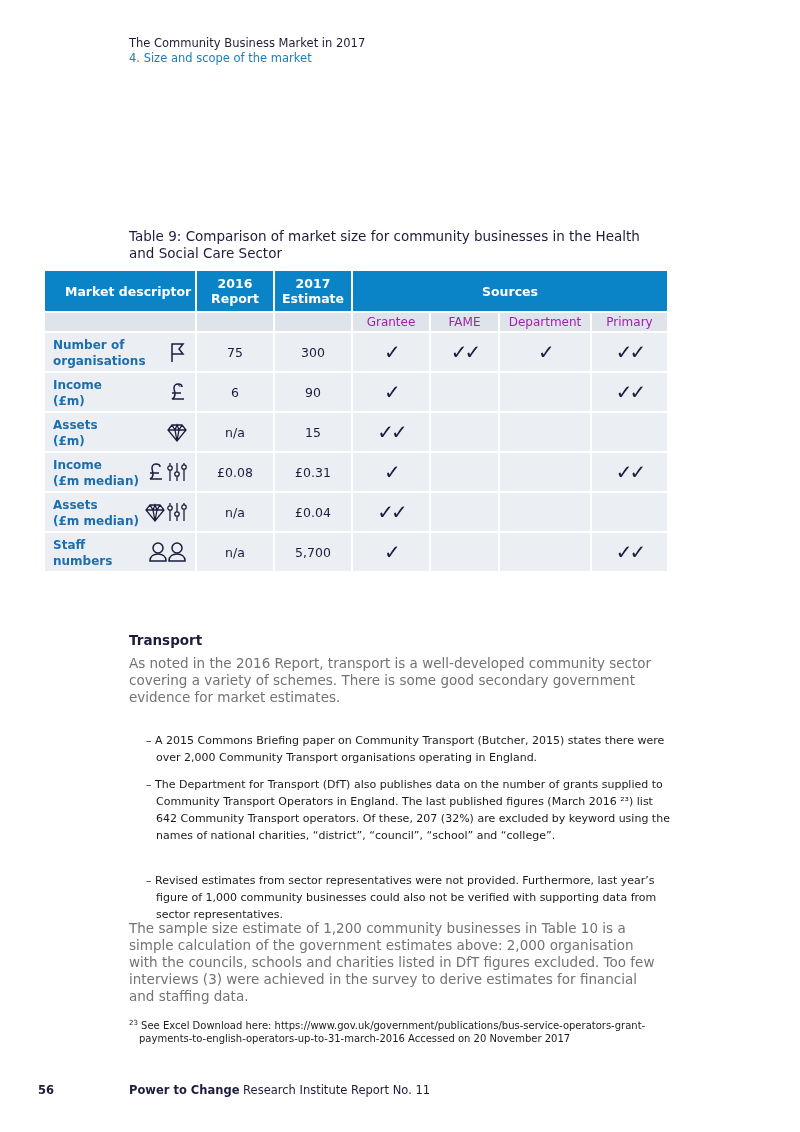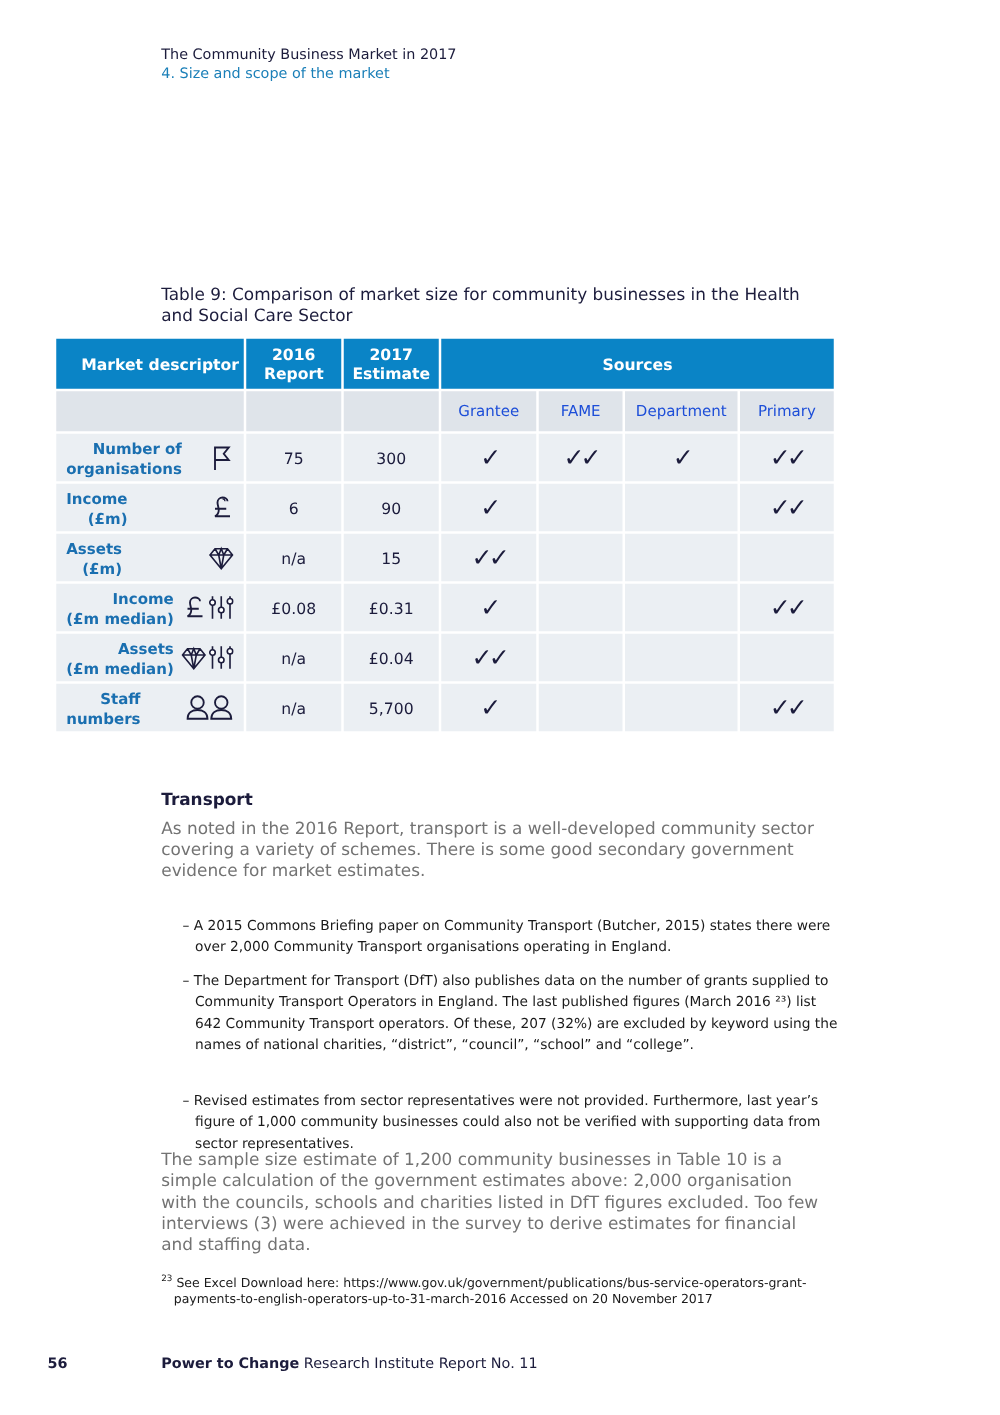--- a/index.html
+++ b/index.html
@@ -7,23 +7,23 @@
          font-family:"DejaVu Sans", sans-serif; color:#1a1a1a; }
   .running-head { position:absolute; left:129px; top:36px; font-size:11.5px; line-height:15px; }
   .running-head .t1 { color:#1c1c3c; }
   .running-head .t2 { color:#1a7fb8; }
   .caption { position:absolute; left:129px; top:228px; width:530px; font-size:13.5px; line-height:17px; color:#1c1c3c; }
   table.mtable { position:absolute; left:45px; top:271px; border-collapse:separate; border-spacing:2px; margin:-2px;
                  font-size:12.5px; }
   table.mtable td, table.mtable th { padding:0; }
   .hdr th { background:#0a84c6; color:#fff; font-weight:bold; height:40px; font-size:12.5px; line-height:15px; }
   .hdr th.desc { text-align:left; padding-left:20px; }
-  .sub td { background:#dfe4ea; height:32px; text-align:center; font-size:12px; color:#1d4ed8; }
+  .sub td { background:#dfe4ea; height:18px; text-align:center; font-size:12px; color:#a21caf; }
   .row td { background:#ebeff3; height:38px; text-align:center; color:#1c1c3c; }
-  .row td.desc { text-align:right; position:relative;text-decoration:underline; }
+  .row td.desc { text-align:left; position:relative;text-decoration:underline; }
   .desc-label { position:absolute; left:8px; top:4px; color:#1a6fb0; font-weight:bold; font-size:12px; line-height:16px; }
   .desc-icon { position:absolute; right:8px; top:8px; height:22px; display:flex; gap:2px; align-items:center; }
   .tick { color:#0aa3b8; font-size:20px; font-weight:bold; letter-spacing:-3px; line-height:20px; }
   .body-text { position:absolute; left:129px; width:530px; font-size:13.5px; line-height:17px; color:#737373; }
   .section-h { position:absolute; left:129px; top:632px; font-weight:bold; font-size:13.5px; color:#1c1c3c; }
   .bullet { position:absolute; left:146px; width:530px; font-size:11px; line-height:17px; padding-left:10px; text-indent:-10px; box-sizing:border-box;margin-top:16px;}
   .footnote { position:absolute; left:129px; top:1017px; width:530px; font-size:10px; line-height:13px; color:#1a1a1a; padding-left:10px; text-indent:-10px; box-sizing:border-box; }
   .footnote sup { font-size:7px; }
   .footer { position:absolute; top:1083px; font-size:11.5px; color:#1c1c3c; }
   .page-num { left:38px; font-weight:bold; }

